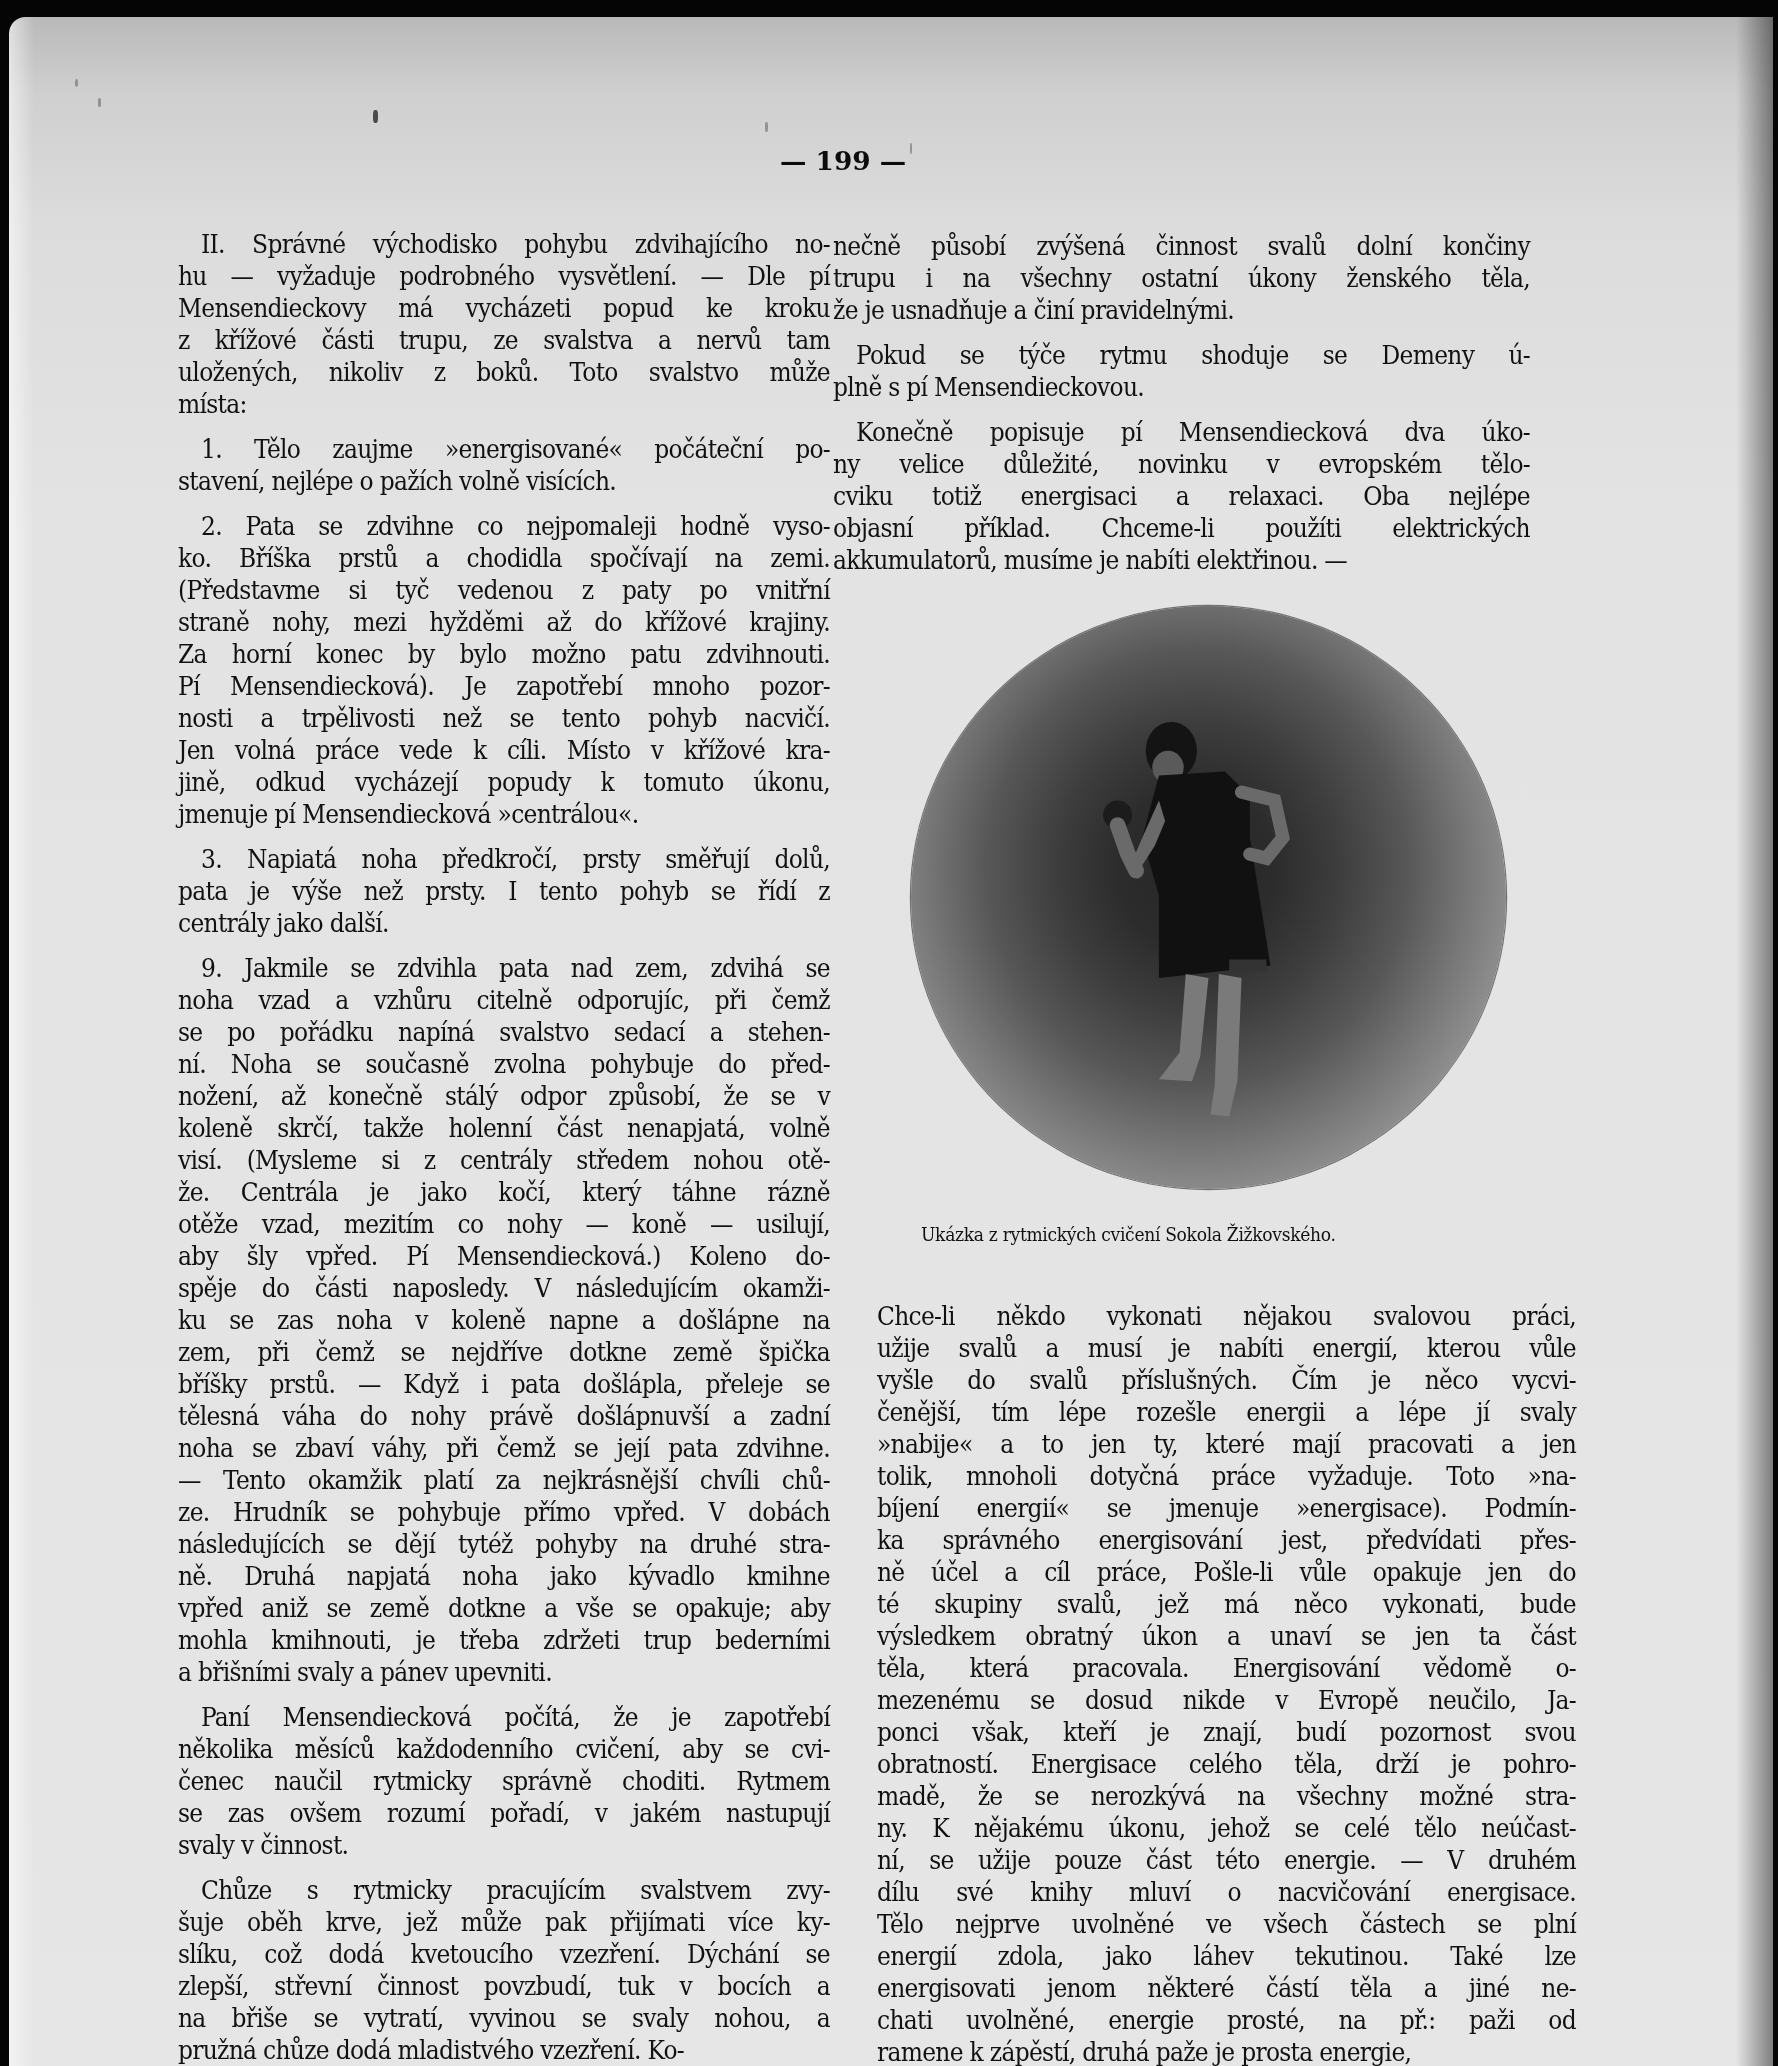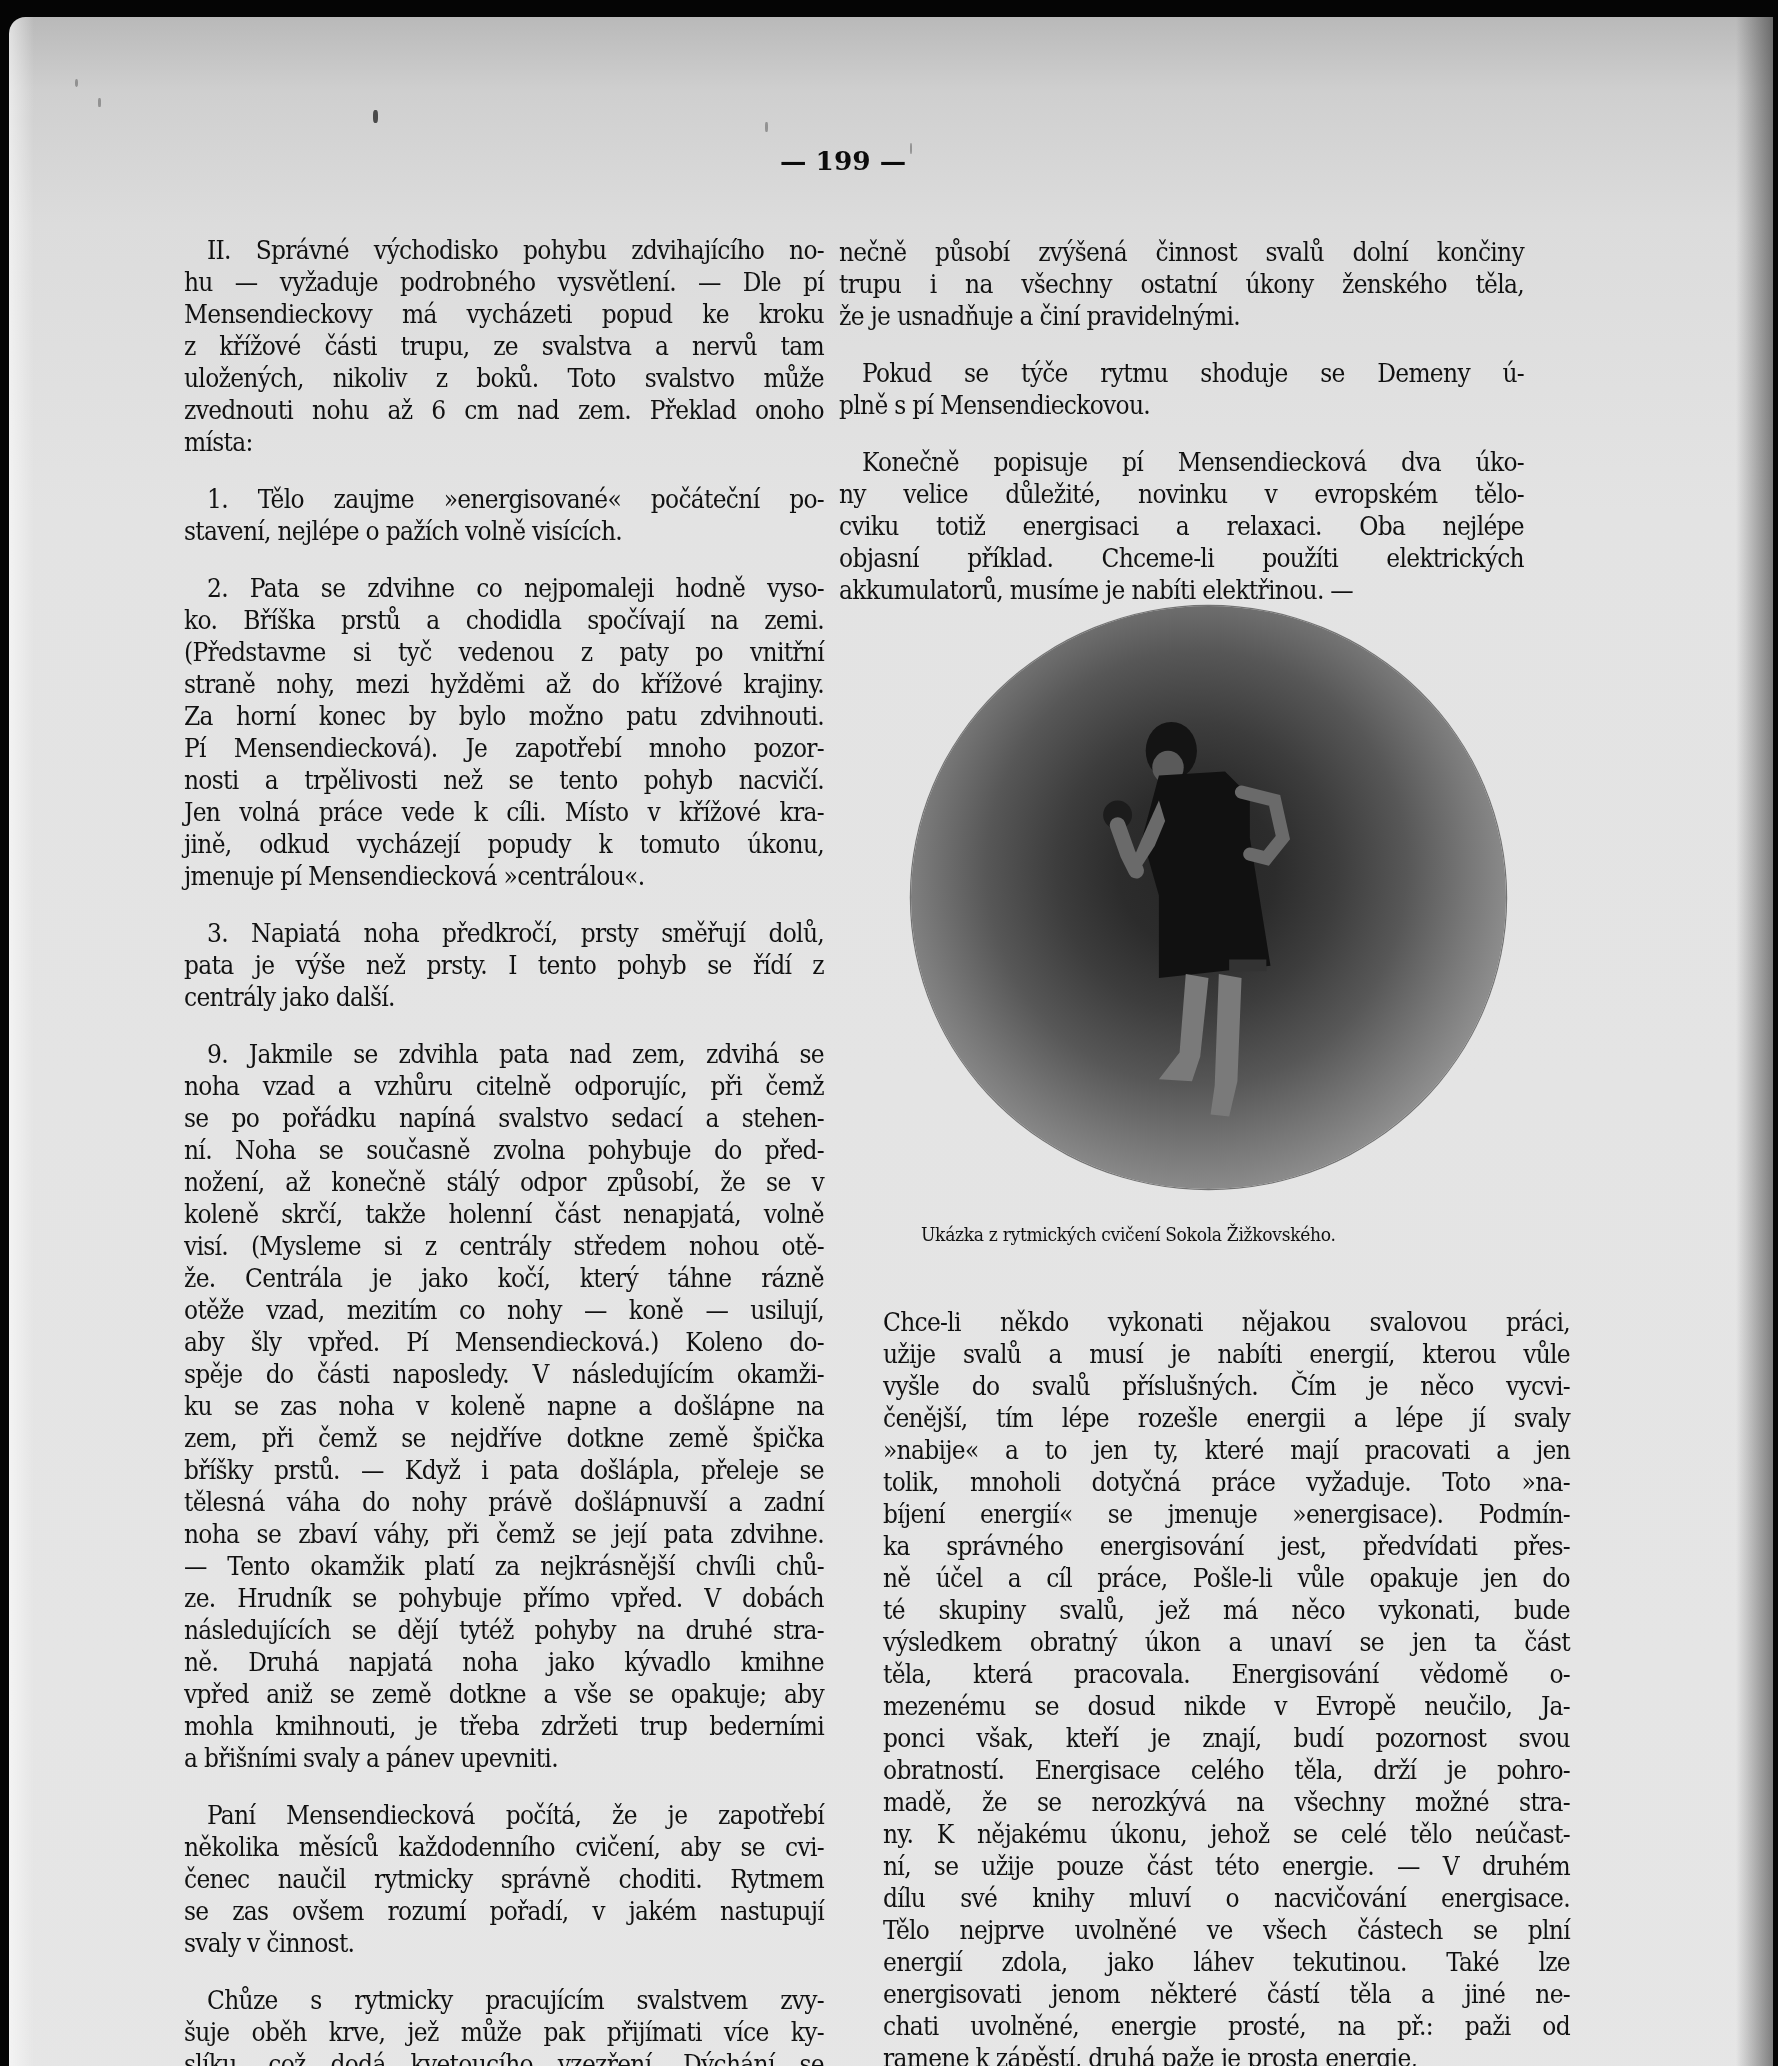--- a/index.html
+++ b/index.html
@@ -31,21 +31,21 @@
     position: absolute;
     font-size: 26px;
     line-height: 32px;
     color: #111;
     font-stretch: condensed;
     letter-spacing: -0.7px;
   }
   .col-left { left: 165px; top: 207px; width: 660px; }
   .col-right-top { left: 820px; top: 209px; width: 705px; }
   .col-right-bottom { left: 864px; top: 1279px; width: 707px; }
-  .para { margin: 10px; text-align: justify; }
+  .para { margin: 4px; text-align: justify; }
   .para .line {
     display: block;
     text-align: justify;
     text-align-last: justify;
     white-space: nowrap;
     transform-origin: left;
   }
   .para .line.last { text-align-last: left; }
   .para.indent .line.first { padding-left: 23px; }
   .gap-small { height: 5px; }
@@ -78,21 +78,20 @@
 
   <div class="page-number">— 199 —</div>
 
   <div class="col col-left">
       <p class="para indent">
         <span class="line first">II. Správné východisko pohybu zdvihajícího no-</span>
         <span class="line">hu — vyžaduje podrobného vysvětlení. — Dle pí</span>
         <span class="line">Mensendieckovy má vycházeti popud ke kroku</span>
         <span class="line">z křížové části trupu, ze svalstva a nervů tam</span>
         <span class="line">uložených, nikoliv z boků. Toto svalstvo může</span>
-        <span class="line">zvednouti nohu až 6 cm nad zem. Překlad onoho</span>
         <span class="line last">místa:</span>
       </p>
       <div class="gap-small"></div>
       <p class="para indent">
         <span class="line first">1. Tělo zaujme »energisované« počáteční po-</span>
         <span class="line last">stavení, nejlépe o pažích volně visících.</span>
       </p>
       <div class="gap-small"></div>
       <p class="para indent">
         <span class="line first">2. Pata se zdvihne co nejpomaleji hodně vyso-</span>

